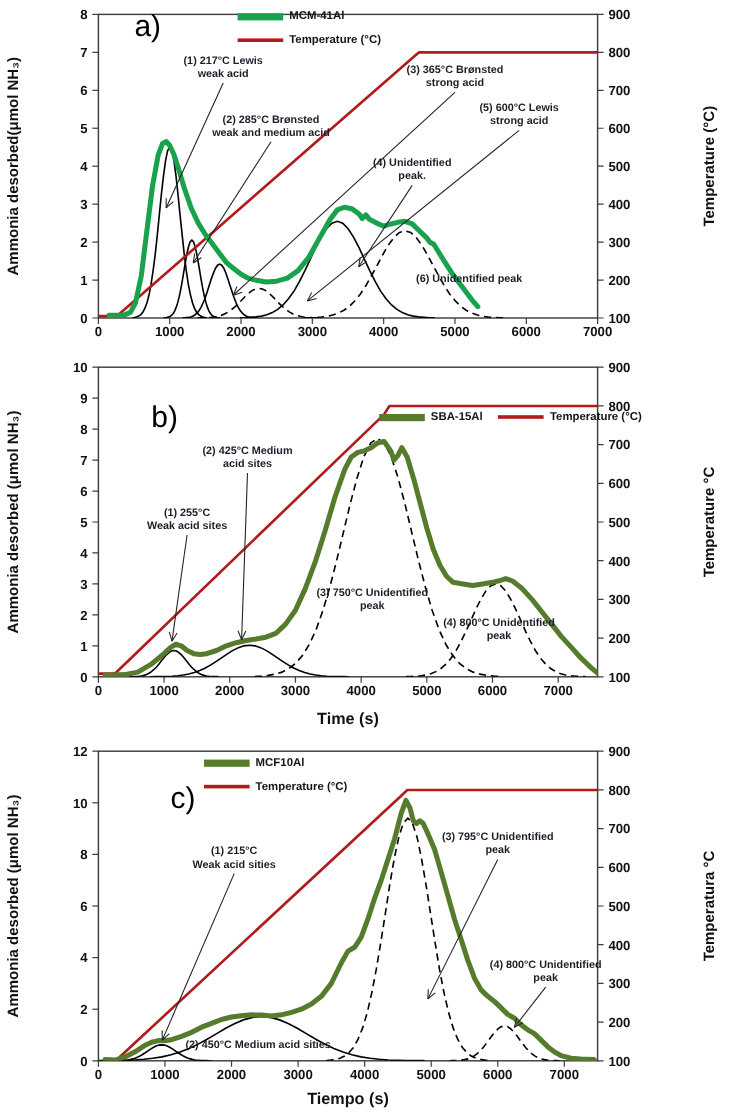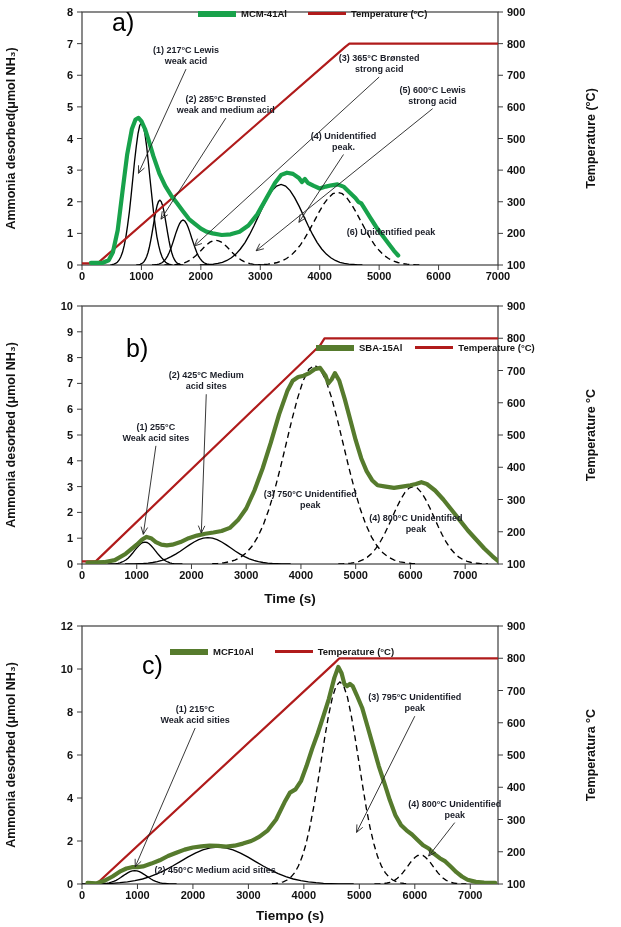--- a/index.html
+++ b/index.html
@@ -4,23 +4,23 @@
 <style>
   html,body{margin:0;padding:0;background:#fff;}
   .figure{position:relative;width:621px;height:927px;background:#ffffff;
           font-family:"Liberation Sans",sans-serif;overflow:hidden;}
   .chart-section{position:relative;width:621px;}
   #chart-0{height:296px;} #chart-1{height:322px;} #chart-2{height:309px;}
   svg{display:block;}
   .panel-label{position:absolute;font-size:25px;color:#000;font-weight:400;}
   .pl-0{left:112px;top:8px;} .pl-1{left:126px;top:38px;} .pl-2{left:142px;top:33px;}
   .legend{position:absolute;display:flex;}
-  .legend.stacked{flex-direction:row;gap:21px;}
+  .legend.stacked{flex-direction:column;gap:9px;}
   .legend.inline{flex-direction:row;gap:13px;align-items:center;}
-  .lg-0{left:198px;top:8px;} .lg-1{left:316px;top:46px;} .lg-2{left:170px;top:28px;}
+  .lg-0{left:198px;top:8px;} .lg-1{left:316px;top:46px;} .lg-2{left:170px;top:12px;}
   .legend-row{display:flex;align-items:center;gap:5px;}
   .swatch{display:block;width:38px;height:4px;background:#888;}
   .legend-label{font-size:9.5px;font-weight:700;color:#151515;white-space:nowrap;}
 </style>
 </head>
 <body>
 
 <div class="figure">
 
   <section class="chart-section" id="chart-0">

